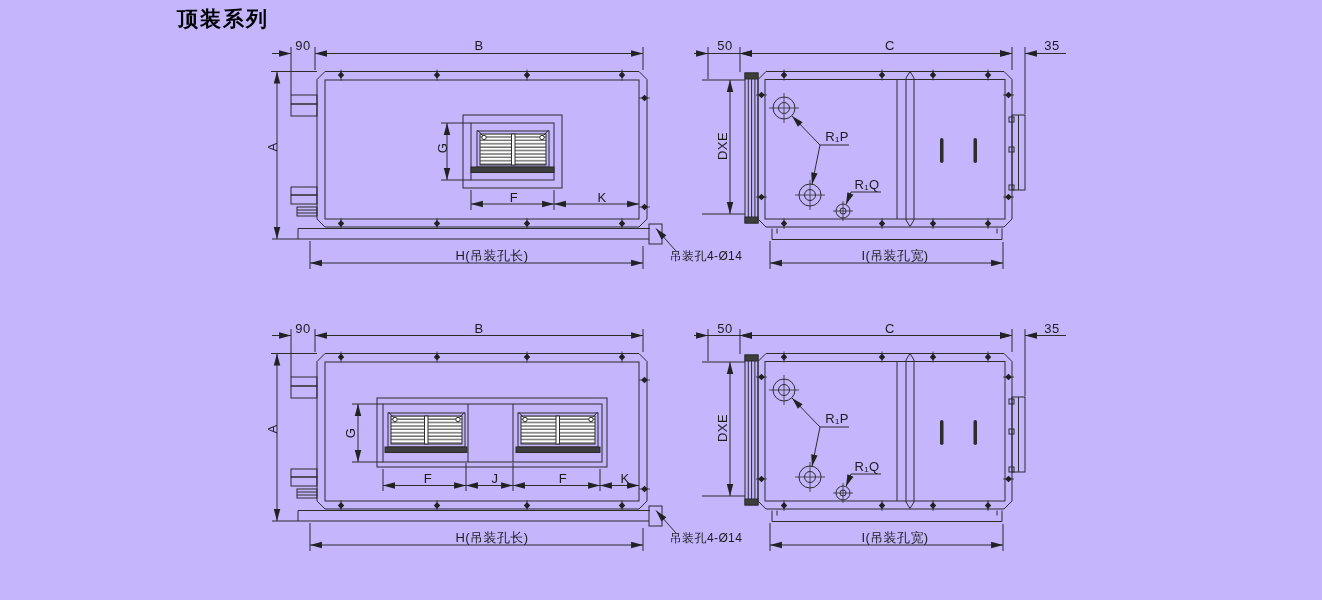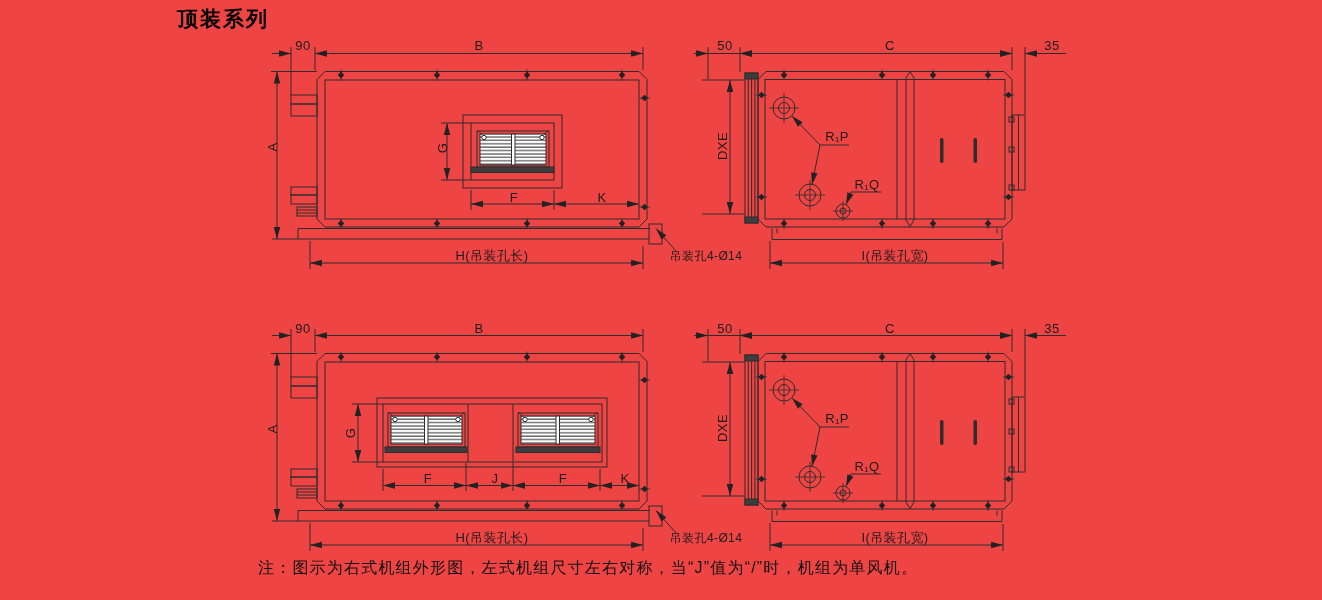--- a/index.html
+++ b/index.html
@@ -1,17 +1,17 @@
 <!DOCTYPE html>
 <html><head>
 <meta charset="utf-8">
 <style>
   html,body{margin:0;padding:0;background:#ffffff;}
   .canvas{
-    position:relative;width:1322px;height:600px;background:#ef4444;overflow:hidden;
+    position:relative;width:1322px;height:600px;background:#c4b5fd;overflow:hidden;
     font-family:"Liberation Sans","DejaVu Sans",sans-serif;color:#1c1c1c;
   }
   svg.ink{position:absolute;left:0;top:0;}
   .lbl{
     position:absolute;font-size:13px;line-height:1;white-space:nowrap;
     transform:translate(-50%,-50%);letter-spacing:.4px;color:#1c1c1c;
   }
   .lbl.rot{transform:translate(-50%,-50%) rotate(-90deg);}
   .lbl.sm{font-size:12px;text-align:center;}
   .title{
@@ -286,14 +286,13 @@
   <div class="lbl sm" style="left:706px;top:538px;">吊装孔4-Ø14</div>
 
   <div class="lbl" style="left:725px;top:328px;">50</div>
   <div class="lbl" style="left:890px;top:328px;">C</div>
   <div class="lbl" style="left:1052px;top:328px;">35</div>
   <div class="lbl rot" style="left:722px;top:428px;">DXE</div>
   <div class="lbl" style="left:837px;top:418px;">R₁P</div>
   <div class="lbl" style="left:867px;top:466px;">R₁Q</div>
   <div class="lbl" style="left:895px;top:537px;">I(吊装孔宽)</div>
 
-  <div class="note" style="left:258px;top:558px;">注：图示为右式机组外形图，左式机组尺寸左右对称，当“J”值为“/”时，机组为单风机。</div>
 </div>
 
 </body></html>

